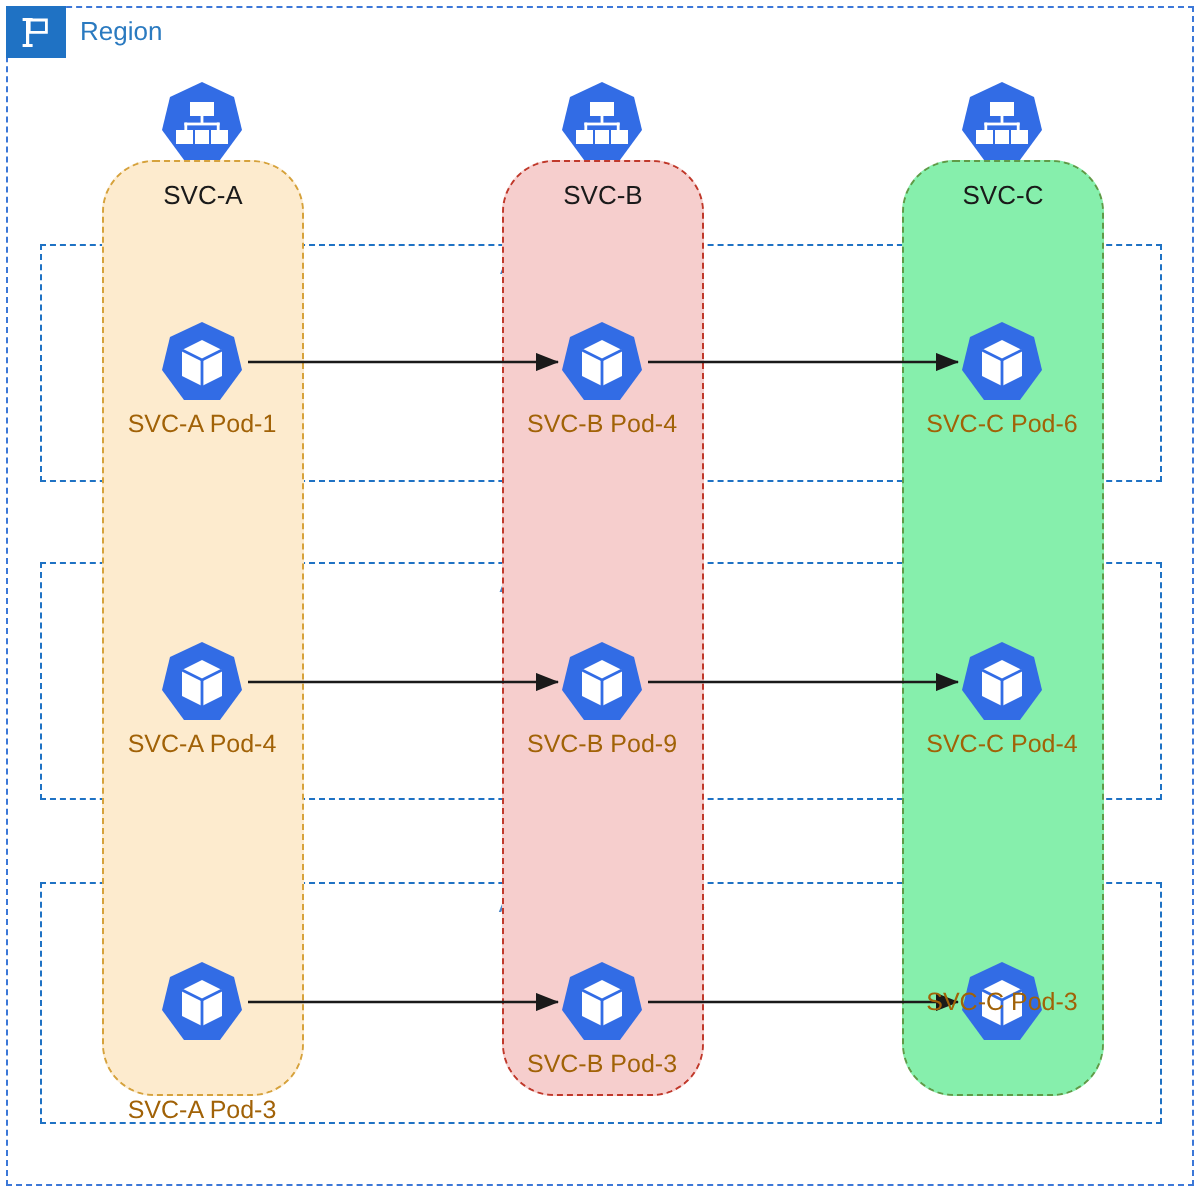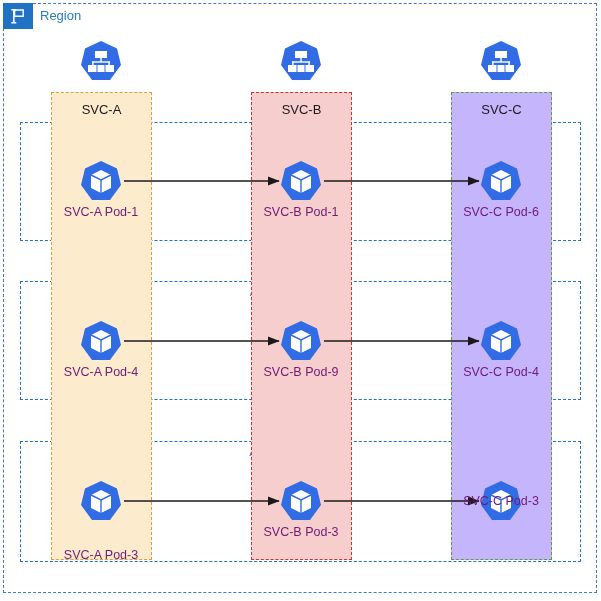--- a/index.html
+++ b/index.html
@@ -26,39 +26,40 @@
     position:absolute;left:20px;width:561px;
     border:1.5px dashed #1f72c4;box-sizing:border-box;background:transparent;
   }
   .az-label{
     position:absolute;width:190px;text-align:center;
     font-size:12.5px;color:#4a86c8;white-space:nowrap;
   }
 
   
   .svc-col{
-    position:absolute;top:92px;width:101px;height:468px;
+    position:absolute;top:80px;width:101px;height:468px;
     box-sizing:border-box;
+    border-radius:26px;
   }
   .svc-col .svc-name{
     position:absolute;left:0;top:0;width:100%;height:34px;line-height:34px;
     text-align:center;font-size:13px;color:#1a1a1a;white-space:nowrap;
   }
   .col-a{left:51px;background:#fdebce;border:1.5px dashed #d6a23c;}
   .col-b{left:251px;background:#f6cecd;border:1.5px dashed #c0392b;padding-left:16px;}
-  .col-c{left:451px;background:#c4b5fd;border:1.5px dashed #5f9b47;}
+  .col-c{left:451px;background:#86efac;border:1.5px dashed #5f9b47;}
 
   
   .svc-icon{position:absolute;width:44px;height:42px;}
   .pod-icon{position:absolute;width:44px;height:42px;}
 
   
   .pod-label{
     position:absolute;width:150px;text-align:center;
-    font-size:12.5px;color:#701a75;white-space:nowrap;
+    font-size:12.5px;color:#a16207;white-space:nowrap;
   }
 
   
   .arrows{position:absolute;left:0;top:0;width:601px;height:601px;pointer-events:none;}
 </style>
 </head>
 <body>
 
 <div id="canvas">
 
@@ -155,21 +156,21 @@
           <polyline points="12,15 22,20 32,15" fill="none" stroke="#326ce5" stroke-width="1.4"></polyline>
           <line x1="22" y1="20" x2="22" y2="33" stroke="#326ce5" stroke-width="1.4"></line>
         </svg></div>
       <div class="pod-label" style="left: 26px; top: 205px;">SVC-A Pod-1</div>
       <div class="pod-icon" style="left: 279px; top: 160px;"><svg viewBox="0 0 44 42" width="44" height="42">
           <polygon points="22,1 38,8.5 42,25 31,40 13,40 2,25 6,8.5" fill="#326ce5"></polygon>
           <polygon points="22,10 32,15 32,28 22,33 12,28 12,15" fill="#ffffff"></polygon>
           <polyline points="12,15 22,20 32,15" fill="none" stroke="#326ce5" stroke-width="1.4"></polyline>
           <line x1="22" y1="20" x2="22" y2="33" stroke="#326ce5" stroke-width="1.4"></line>
         </svg></div>
-      <div class="pod-label" style="left: 226px; top: 205px;">SVC-B Pod-1</div>
+      <div class="pod-label" style="left: 226px; top: 205px;">SVC-B Pod-4</div>
       <div class="pod-icon" style="left: 479px; top: 160px;"><svg viewBox="0 0 44 42" width="44" height="42">
           <polygon points="22,1 38,8.5 42,25 31,40 13,40 2,25 6,8.5" fill="#326ce5"></polygon>
           <polygon points="22,10 32,15 32,28 22,33 12,28 12,15" fill="#ffffff"></polygon>
           <polyline points="12,15 22,20 32,15" fill="none" stroke="#326ce5" stroke-width="1.4"></polyline>
           <line x1="22" y1="20" x2="22" y2="33" stroke="#326ce5" stroke-width="1.4"></line>
         </svg></div>
       <div class="pod-label" style="left: 426px; top: 205px;">SVC-C Pod-6</div>
       <div class="pod-icon" style="left: 79px; top: 320px;"><svg viewBox="0 0 44 42" width="44" height="42">
           <polygon points="22,1 38,8.5 42,25 31,40 13,40 2,25 6,8.5" fill="#326ce5"></polygon>
           <polygon points="22,10 32,15 32,28 22,33 12,28 12,15" fill="#ffffff"></polygon>

